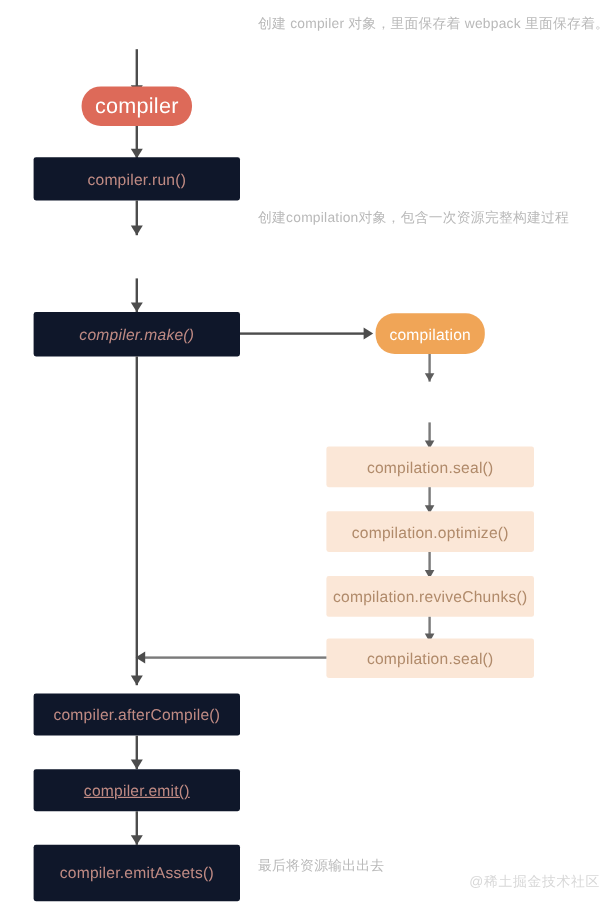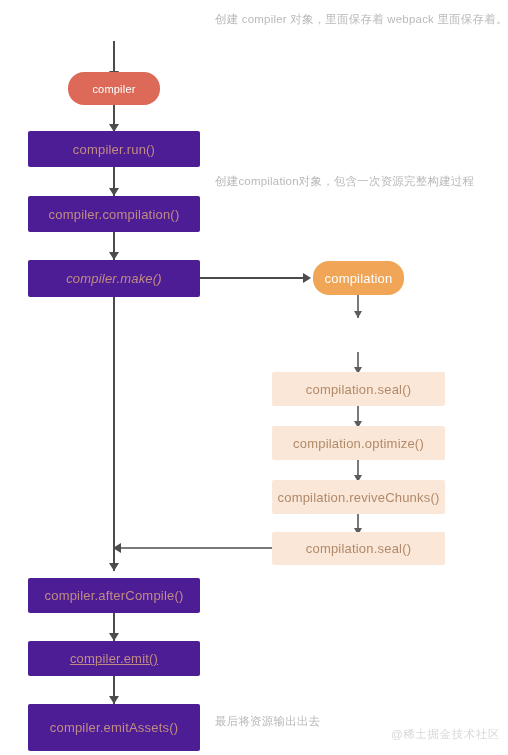--- a/index.html
+++ b/index.html
@@ -33,32 +33,32 @@
     background: #cfdff0;
     color: #4a5a70;
     border-radius: 2px;
     font-size: 14px;
   }
   
   .n-compiler {
     background: #dd6a59;
     color: #ffffff;
     border-radius: 16px;
-    font-size: 11px;
+    font-size: 18px;
   }
   
   .n-compilation {
     background: #f0a557;
     color: #ffffff;
     border-radius: 16px;
     font-size: 13px;
   }
   
   .n-pink {
-    background: #4c1d95;
+    background: #0f172a;
     color: #c08b84;
     border-radius: 2px;
   }
   
   .n-peach {
     background: #fbe7d7;
     color: #b08a6a;
     border-radius: 2px;
   }
   
@@ -128,21 +128,20 @@
   <div class="node n-compiler" style="left:68px; top:72px; width:92px; height:33px;">compiler</div>
 
   <div class="line vline" style="left:113px; top:105px; height:28px;"></div>
   <div class="arrow-down" style="left:109px; top:124px;"></div>
 
   <div class="node n-pink" style="left:28px; top:131px; width:172px; height:36px;">compiler.run()</div>
 
   <div class="line vline" style="left:113px; top:167px; height:29px;"></div>
   <div class="arrow-down" style="left:109px; top:188px;"></div>
 
-  <div class="node n-pink" style="left:28px; top:196px; width:172px; height:36px;">compiler.compilation()</div>
 
   <div class="line vline" style="left:113px; top:232px; height:28px;"></div>
   <div class="arrow-down" style="left:109px; top:252px;"></div>
 
   <div class="node n-pink" style="left:28px; top:260px; width:172px; height:37px;font-style:italic;">compiler.make()</div>
 
   <div class="line hline" style="left:200px; top:277px; width:105px;"></div>
   <div class="arrow-right" style="left:303px; top:273px;"></div>
 
   <div class="line vline" style="left:113px; top:297px; height:274px;"></div>

